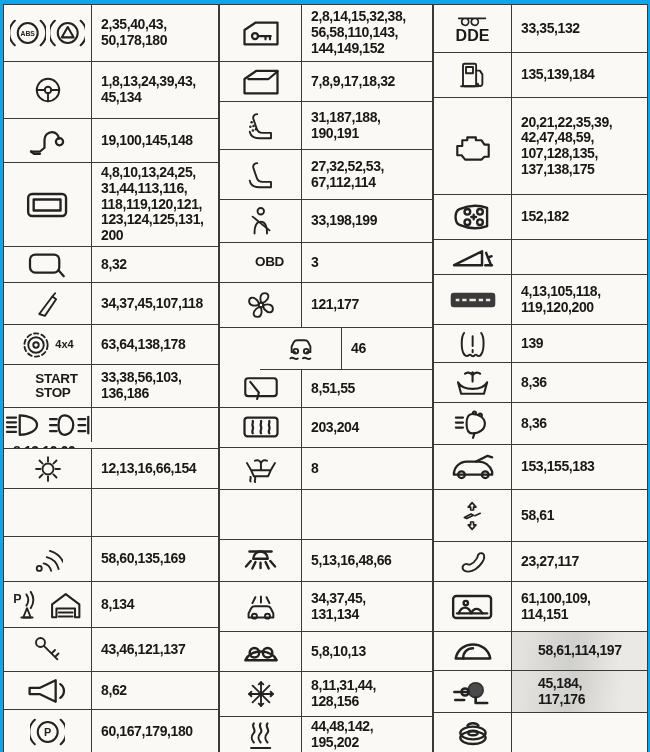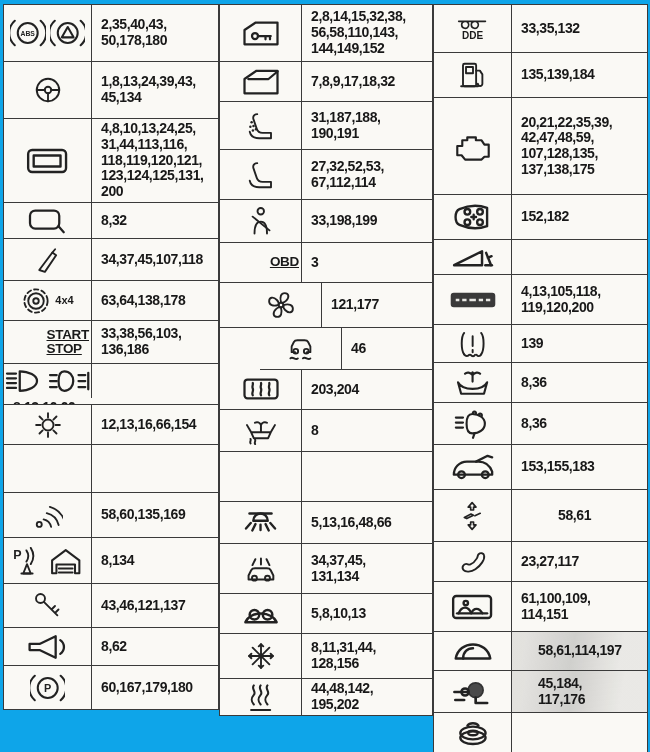--- a/index.html
+++ b/index.html
@@ -25,25 +25,25 @@
   .num-cell{
     flex:1;display:flex;align-items:center;padding:2px 4px 2px 9px;
     font-weight:bold;font-size:14px;letter-spacing:-0.4px;line-height:1.12;
     white-space:pre-line;box-sizing:border-box;
   }
   .icon{display:flex;align-items:center;justify-content:center;}
   .icon svg{height:30px;width:auto;display:block;max-width:46px;}
   .icon .s{fill:none;stroke:#222;stroke-width:1.5;stroke-linecap:round;stroke-linejoin:round;}
   .icon text{font-family:"Liberation Sans",sans-serif;fill:#222;stroke:none;font-weight:bold;}
   .icon-label{font-weight:bold;font-size:11px;line-height:1.05;white-space:pre-line;color:#1a1a1a;}
-  .label-only{justify-content:flex-end;padding-left:20px;text-decoration:underline;}
+  .label-only{justify-content:center;padding-left:20px;}
   .label-only .icon-label{font-size:13.5px;letter-spacing:-0.3px;}
   .stack{flex-direction:column;gap:0;}
   .stack .icon svg{height:15px;}
-  .stack .icon-label{font-size:10px;letter-spacing:0;}
+  .stack .icon-label{font-size:16px;letter-spacing:0;}
   .smudge{filter:blur(0.6px);}
   .smudge-bg{background:linear-gradient(100deg, rgba(120,120,120,.18) 10%, rgba(120,120,120,.32) 45%, rgba(120,120,120,.12) 80%);padding-left:26px;}
 </style>
 </head>
 <body>
 
 <div class="page">
   <div class="col col-1">
       <div class="row" style="height: 57px;">
         <div class="icon-cell">
@@ -73,20 +73,32 @@
             <svg viewBox="0 0 24 24">
               <circle cx="12" cy="12" r="9" class="s"></circle>
               <circle cx="12" cy="12" r="2.6" class="s"></circle>
               <path d="M3 12h6.5M14.5 12H21M12 14.6V21" class="s"></path>
             </svg>
           </span>
         </div>
         <div class="num-cell">1,8,13,24,39,43,
 45,134</div>
       </div>
+      <div class="row" style="height: 44px;">
+        <div class="icon-cell">
+          <span class="icon">
+            <svg viewBox="0 0 26 20">
+              <path d="M2 17h6l3-2.5V9a5 5 0 015-5 4.5 4.5 0 014.5 4.5" class="s"></path>
+              <circle cx="21" cy="10.5" r="2.4" class="s"></circle>
+              <path d="M2 17l2 1.5h4" class="s"></path>
+            </svg>
+          </span>
+        </div>
+        <div class="num-cell">19,100,145,148</div>
+      </div>
       <div class="row" style="height: 84px;">
         <div class="icon-cell">
           <span class="icon">
             <svg viewBox="0 0 28 19">
               <rect x="2" y="2.5" width="24" height="14" rx="2.5" class="s"></rect>
               <rect x="5.5" y="6" width="17" height="7" class="s"></rect>
             </svg>
           </span>
         </div>
         <div class="num-cell">4,8,10,13,24,25,
@@ -304,21 +316,21 @@
           </span>
         </div>
         <div class="num-cell">33,198,199</div>
       </div>
       <div class="row" style="height: 40px;">
         <div class="icon-cell label-only">
           <div class="icon-label">OBD</div>
         </div>
         <div class="num-cell">3</div>
       </div>
-      <div class="row" style="height: 45px; padding-left: 20px;">
+      <div class="row" style="height: 45px;">
         <div class="icon-cell">
           <span class="icon">
             <svg viewBox="0 0 24 24">
               <circle cx="12" cy="12" r="1.8" class="s"></circle>
               <path d="M12 9.8c-1.2-4.2 0-7.3 3-7.3s4.2 3.1 1 6.2c-1.6 1.6-3 1.6-4 1.1zM14.2 12c4.2-1.2 7.3 0 7.3 3s-3.1 4.2-6.2 1c-1.6-1.6-1.6-3-1.1-4zM12 14.2c1.2 4.2 0 7.3-3 7.3s-4.2-3.1-1-6.2c1.6-1.6 3-1.6 4-1.1zM9.8 12c-4.2 1.2-7.3 0-7.3-3s3.1-4.2 6.2-1c1.6 1.6 1.6 3 1.1 4z" class="s"></path>
             </svg>
           </span>
         </div>
         <div class="num-cell">121,177</div>
       </div>
@@ -327,20 +339,31 @@
           <span class="icon">
             <svg viewBox="0 0 24 24">
               <path d="M4.5 10l1.8-3.6C6.8 5.4 7.8 5 9.2 5h5.6c1.4 0 2.4.4 2.9 1.4L19.5 10v4.5h-2.8M7.3 14.5H4.5V10" class="s"></path>
               <circle cx="7.8" cy="13.8" r="1.9" class="s"></circle>
               <circle cx="16.2" cy="13.8" r="1.9" class="s"></circle>
               <path d="M3.5 19.5c2-2.2 4 2.2 6 0M13.5 19.5c2-2.2 4 2.2 6 0" class="s"></path>
             </svg>
           </span>
         </div>
         <div class="num-cell">46</div>
+      </div>
+      <div class="row" style="height: 38px;">
+        <div class="icon-cell">
+          <span class="icon">
+            <svg viewBox="0 0 28 21">
+              <rect x="3" y="3" width="22" height="12.5" rx="2" class="s"></rect>
+              <path d="M6.5 5.5l6 7.5M12.5 13l-1.2 4.5" class="s"></path>
+            </svg>
+          </span>
+        </div>
+        <div class="num-cell">8,51,55</div>
       </div>
       <div class="row" style="height: 40px;">
         <div class="icon-cell">
           <span class="icon">
             <svg viewBox="0 0 28 20">
               <rect x="3" y="3" width="22" height="12.5" rx="2" class="s"></rect>
               <path d="M8.5 13.5c-1-1.8.8-2.7 0-4.5-.7-1.6.5-2.5 0-3.7M14 13.5c-1-1.8.8-2.7 0-4.5-.7-1.6.5-2.5 0-3.7M19.5 13.5c-1-1.8.8-2.7 0-4.5-.7-1.6.5-2.5 0-3.7" class="s"></path>
             </svg>
           </span>
         </div>
@@ -544,21 +567,21 @@
             <svg viewBox="0 0 30 19">
               <path d="M2.5 14.5c0-4.5 3.5-8.5 8.5-8.5h7.5c4.2 0 7.3 2.2 9 6.5v2z" class="s"></path>
               <path d="M17 6l7.5-3.8 3 1" class="s"></path>
               <circle cx="7.5" cy="14.5" r="2.2" class="s"></circle>
               <circle cx="23" cy="14.5" r="2.2" class="s"></circle>
             </svg>
           </span>
         </div>
         <div class="num-cell">153,155,183</div>
       </div>
-      <div class="row" style="height: 52px; gap: 37px;">
+      <div class="row" style="height: 52px;">
         <div class="icon-cell">
           <span class="icon">
             <svg viewBox="0 0 20 27">
               <path d="M10 1.5L6.5 5.5h2.2v2.6h2.6V5.5h2.2z" class="s"></path>
               <path d="M3 14.8l6-3 2.2 1-6 3z" class="s"></path>
               <path d="M12.5 13.3l4.8-2.2" class="s"></path>
               <path d="M10 25.5l-3.5-4h2.2v-2.6h2.6v2.6h2.2z" class="s"></path>
             </svg>
           </span>
         </div>

